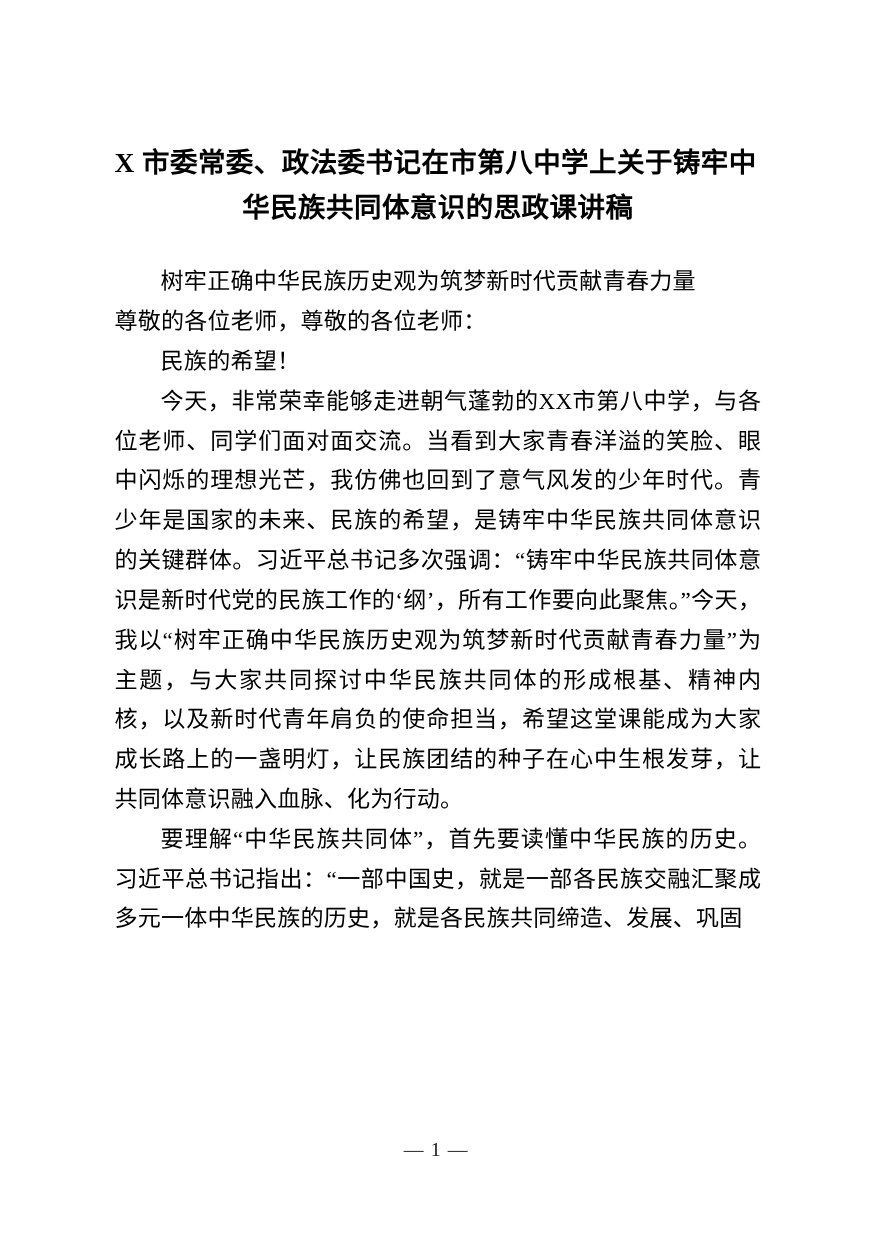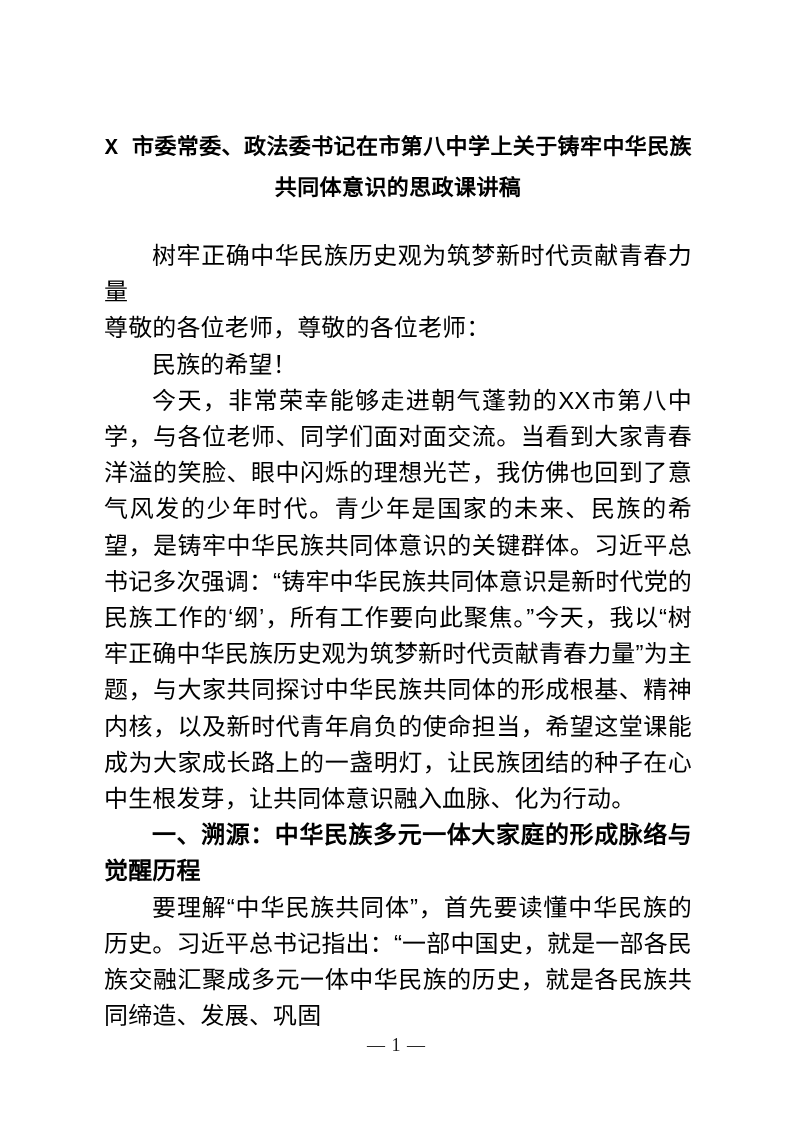--- a/index.html
+++ b/index.html
@@ -26,35 +26,35 @@
 
   .page-body {
     position: absolute;
     left: 104px;
     top: 128px;
     width: 588px;
   }
 
   
   .doc-title {
-    font-family: Liberation Mono, monospace;
+    font-family: Liberation Serif, serif;
     font-weight: bold;
-    font-size: 22px;
+    font-size: 25px;
     line-height: 41px;
-    text-align: right;
+    text-align: left;
     letter-spacing: 0.4px;
     margin: 0 0 0 0;
     word-break: break-all;
     text-align-last: center;
   }
 
   
   .para {
-    font-family: Liberation Sans, sans-serif;
-    font-size: 24px;
+    font-family: Liberation Serif, serif;
+    font-size: 21px;
     line-height: 36.2px;
     text-align: justify;
     text-justify: inter-ideograph;
     margin: 0;
     word-break: break-all;
     letter-spacing: 0.15px;
   }
   .para.indent {
     text-indent: 2em;
   }
@@ -90,21 +90,20 @@
     <div class="spacer-title-gap"></div>
 
     <p class="para indent">树牢正确中华民族历史观为筑梦新时代贡献青春力量</p>
 
     <p class="para">尊敬的各位老师，尊敬的各位老师：</p>
 
     <p class="para indent">民族的希望！</p>
 
     <p class="para indent">今天，非常荣幸能够走进朝气蓬勃的XX市第八中学，与各位老师、同学们面对面交流。当看到大家青春洋溢的笑脸、眼中闪烁的理想光芒，我仿佛也回到了意气风发的少年时代。青少年是国家的未来、民族的希望，是铸牢中华民族共同体意识的关键群体。习近平总书记多次强调：“铸牢中华民族共同体意识是新时代党的民族工作的‘纲’，所有工作要向此聚焦。”今天，我以“树牢正确中华民族历史观为筑梦新时代贡献青春力量”为主题，与大家共同探讨中华民族共同体的形成根基、精神内核，以及新时代青年肩负的使命担当，希望这堂课能成为大家成长路上的一盏明灯，让民族团结的种子在心中生根发芽，让共同体意识融入血脉、化为行动。</p>
 
-    <p class="para indent heading">一、溯源：中华民族多元一体大家庭的形成脉络与觉醒历程</p>
 
     <p class="para indent">要理解“中华民族共同体”，首先要读懂中华民族的历史。习近平总书记指出：“一部中国史，就是一部各民族交融汇聚成多元一体中华民族的历史，就是各民族共同缔造、发展、巩固</p>
 
   </div>
 
   <div class="page-footer">— 1 —</div>
 
 </div>
 
 </body></html>

